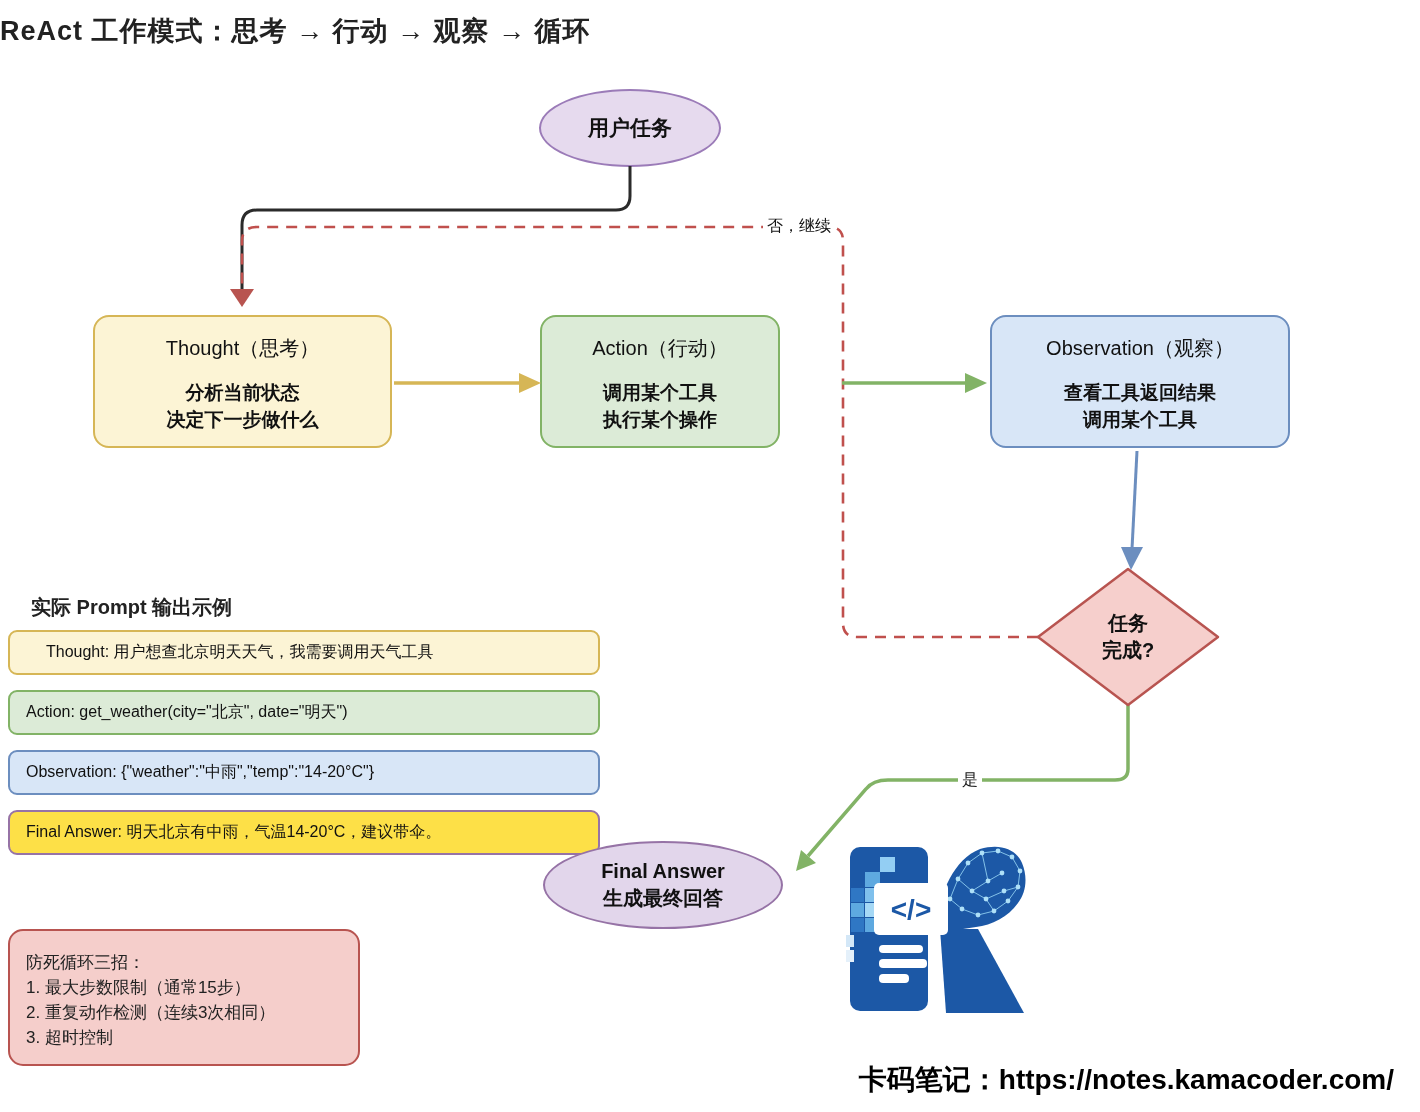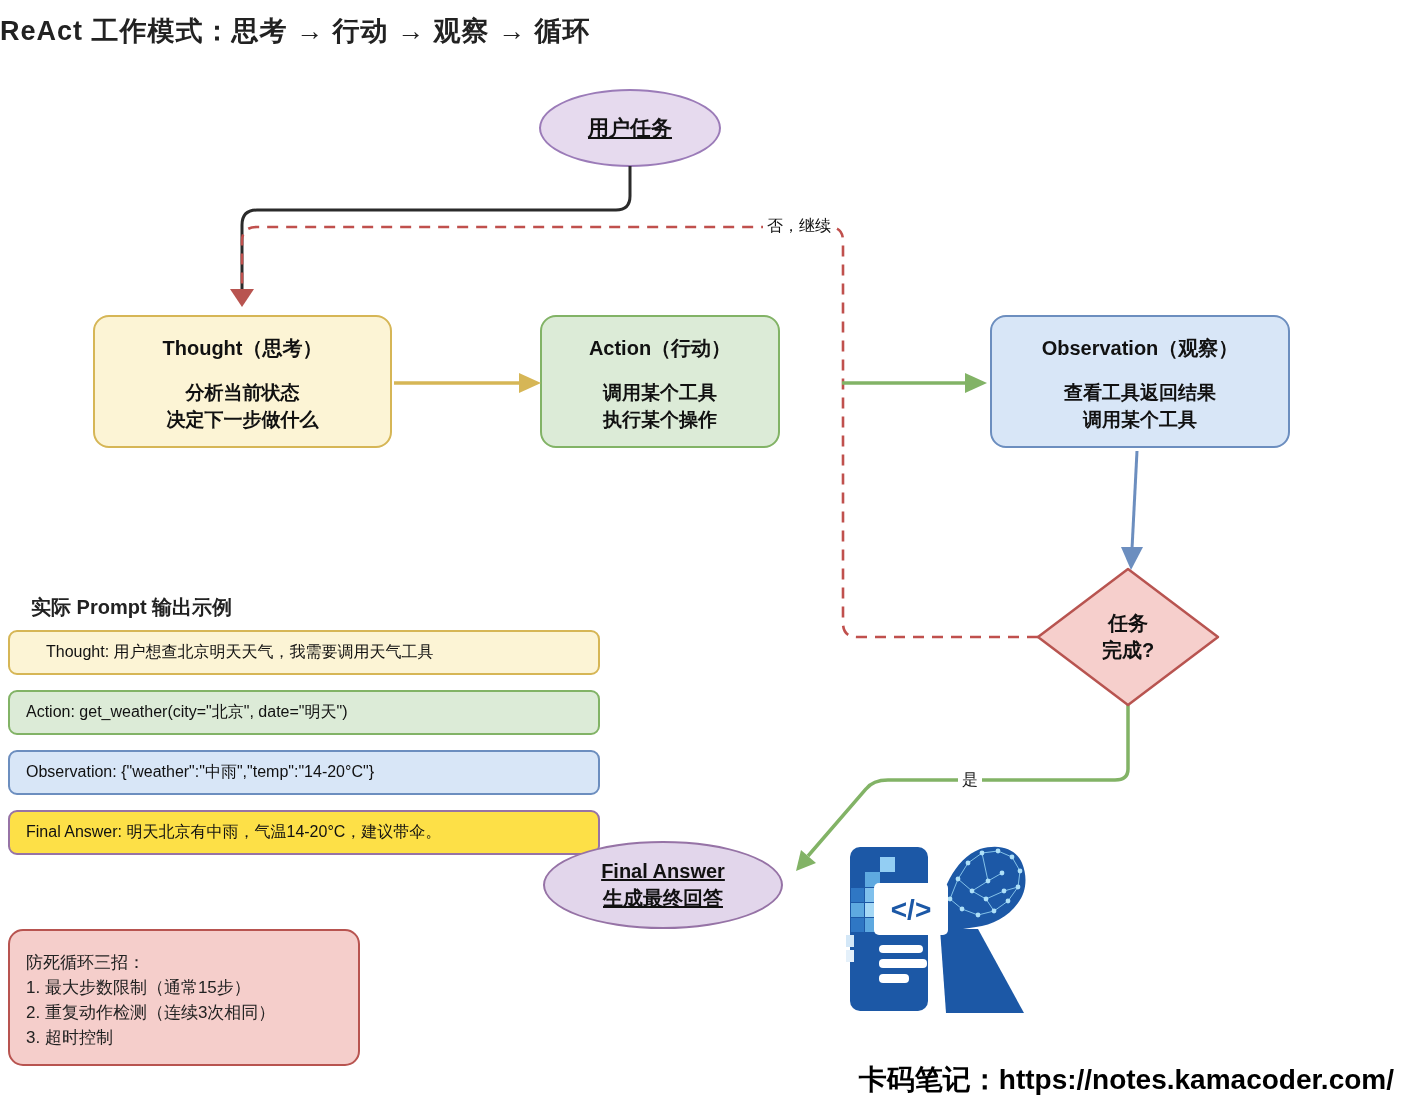--- a/index.html
+++ b/index.html
@@ -10,38 +10,38 @@
   }
   .abs{position:absolute;}
   
   .page-title{
     left:0;right:0;top:13px;text-align:left;
     font-size:27px;font-weight:bold;color:#222;letter-spacing:1px;
   }
   
   .ellipse{
     border-radius:50%;display:flex;align-items:center;justify-content:center;
-    box-sizing:border-box;text-align:left;text-decoration:underline;
+    box-sizing:border-box;text-align:left;
   }
   .node-user{
     left:539px;top:89px;width:182px;height:78px;
     background:#E6DAEE;border:2px solid #9B7BB8;
     font-size:21px;font-weight:bold;
   }
   .node-final{
     left:543px;top:841px;width:240px;height:88px;
     background:#E2D6EB;border:2px solid #9673A6;
     font-size:20px;font-weight:bold;line-height:27px;flex-direction:column;
   }
   .node-box{
     box-sizing:border-box;border-radius:16px;
     display:flex;flex-direction:column;align-items:center;
     padding-top:18px;text-align:center;
   }
-  .node-title{font-size:20px;font-weight:bold;}
+  .node-title{font-size:20px;font-weight:normal;}
   .node-body{margin-top:17px;font-size:19px;font-weight:bold;line-height:27px;}
   .node-thought{left:93px;top:315px;width:299px;height:133px;background:#FCF4D5;border:2px solid #D6B656;}
   .node-action{left:540px;top:315px;width:240px;height:133px;background:#DCEBD7;border:2px solid #82B366;}
   .node-observation{left:990px;top:315px;width:300px;height:133px;background:#D8E6F7;border:2px solid #6C8EBF;}
   .diamond-label{
     left:1058px;top:610px;width:140px;text-align:center;
     font-size:20px;font-weight:bold;line-height:27px;z-index:6;
   }
   
   .wires{left:0;top:0;width:1420px;height:1112px;z-index:5;pointer-events:none;}

